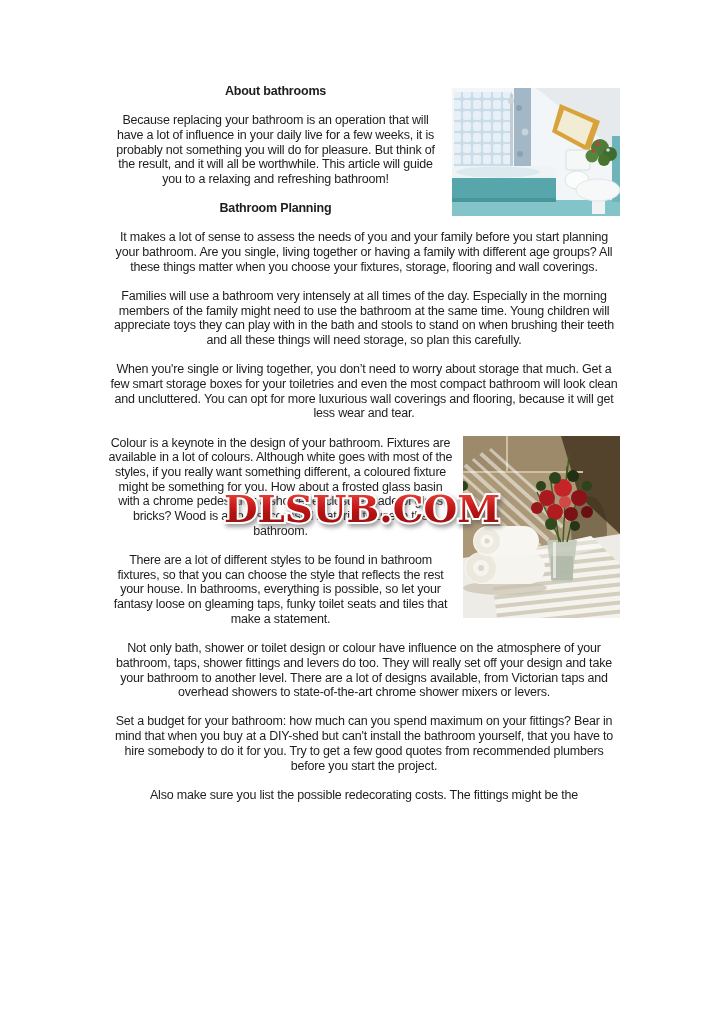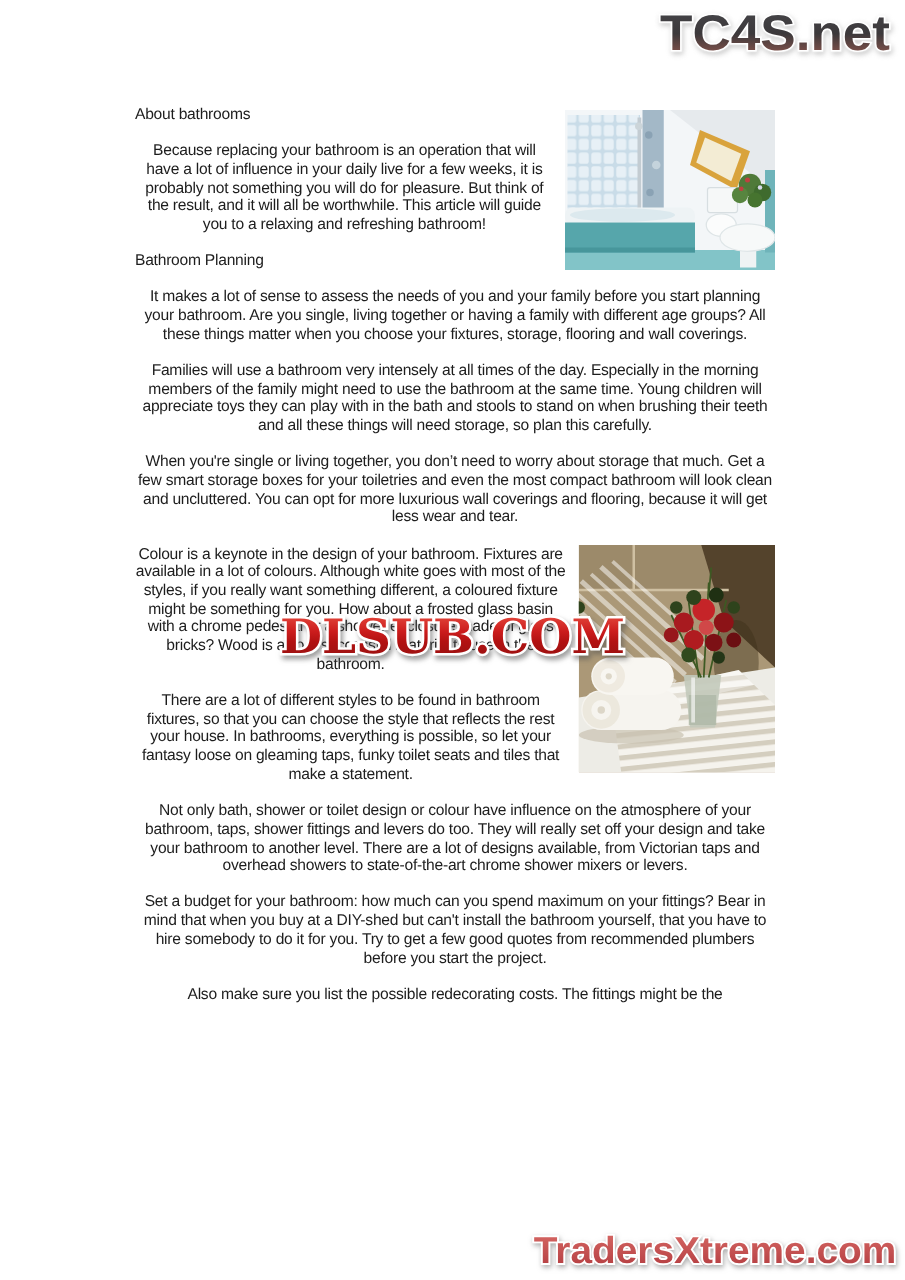--- a/index.html
+++ b/index.html
@@ -5,52 +5,40 @@
   html,body{margin:0;padding:0;background:#888;}
   .page{
     position:relative;width:724px;height:1024px;background:#ffffff;
     margin:0 auto;overflow:hidden;
     font-family:"Liberation Sans",sans-serif;color:#1d1d1d;
   }
   .content{
     position:absolute;left:108px;top:84px;width:512px;
     font-size:12.5px;line-height:14.7px;letter-spacing:-0.2px;
   }
-  .content h3{font-size:12.5px;line-height:14.7px;margin:0 0 14.5px 0;font-weight:normal;}
+  .content h3{font-size:12.5px;line-height:14.7px;margin:0 0 14.5px 0;font-weight:bold;text-align:center;}
   .content p{margin:0 0 14.5px 0;text-align:center;}
   .photo{display:block;}
   .photo-bathroom{float:right;width:168px;height:128px;margin:4px 0 8px 9px;}
   .photo-towels{float:right;width:157px;height:182px;margin:0 0 12px 10px;}
   .photo svg{display:block;width:100%;height:100%;}
   .wm{position:absolute;pointer-events:none;}
   .wm-tc4s{right:4px;top:2px;width:200px;height:48px;
     filter:drop-shadow(0 0 1px rgba(255,255,255,.9)) drop-shadow(1px 2px 2px rgba(140,140,140,.45));}
   .wm-dlsub{left:216px;top:482px;width:292px;height:52px;
     filter:drop-shadow(2px 3px 2px rgba(80,80,80,.55));}
   .wm-traders{right:1px;top:979px;width:302px;height:42px;
     filter:drop-shadow(1.5px 2px 2px rgba(110,110,110,.55));}
   .wm svg{display:block;width:100%;height:100%;overflow:visible;}
 </style>
 </head>
 <body>
 
 <div class="page">
 
-  <div class="wm wm-tc4s">
-    <svg viewBox="0 0 200 48">
-      <defs>
-        <linearGradient id="tcg" x1="0" y1="0" x2="0" y2="1">
-          <stop offset="0" stop-color="#46464a"></stop>
-          <stop offset="0.5" stop-color="#3c393b"></stop>
-          <stop offset="1" stop-color="#9a5a50"></stop>
-        </linearGradient>
-      </defs>
-      <text x="100" y="38" text-anchor="middle" font-family="Liberation Sans, sans-serif" font-weight="bold" font-size="40" textLength="184" lengthAdjust="spacingAndGlyphs" fill="url(#tcg)" stroke="#ffffff" stroke-width="2.4" paint-order="stroke">TC4S.net</text>
-    </svg>
-  </div>
 
   <div class="content">
 
     <span class="photo photo-bathroom">
       <svg viewBox="0 0 168 128" preserveAspectRatio="none">
         <defs>
           <pattern id="gb" width="10" height="11" patternUnits="userSpaceOnUse">
             <rect width="10" height="11" fill="#c9dce8"></rect>
             <rect x="1" y="1" width="8" height="9" rx="2" fill="#e7f0f6"></rect>
           </pattern>
@@ -175,25 +163,14 @@
           <stop offset="0" stop-color="#ee5a4a"></stop>
           <stop offset="0.42" stop-color="#cc1d1d"></stop>
           <stop offset="0.6" stop-color="#b31212"></stop>
           <stop offset="1" stop-color="#911010"></stop>
         </linearGradient>
       </defs>
       <text x="146" y="40" text-anchor="middle" font-family="DejaVu Serif, serif" font-weight="bold" font-size="38" textLength="276" lengthAdjust="spacingAndGlyphs" fill="url(#dlg)" stroke="#ffffff" stroke-width="4" paint-order="stroke">DLSUB.COM</text>
     </svg>
   </div>
 
-  <div class="wm wm-traders">
-    <svg viewBox="0 0 302 42">
-      <defs>
-        <linearGradient id="trg" x1="0" y1="0" x2="0" y2="1">
-          <stop offset="0" stop-color="#d86a66"></stop>
-          <stop offset="1" stop-color="#b13a3e"></stop>
-        </linearGradient>
-      </defs>
-      <text x="151" y="31" text-anchor="middle" font-family="Liberation Sans, sans-serif" font-weight="bold" font-size="30" textLength="290" lengthAdjust="spacingAndGlyphs" fill="url(#trg)" stroke="#ffffff" stroke-width="3" paint-order="stroke">TradersXtreme.com</text>
-    </svg>
-  </div>
 
 </div>
 
 </body></html>

